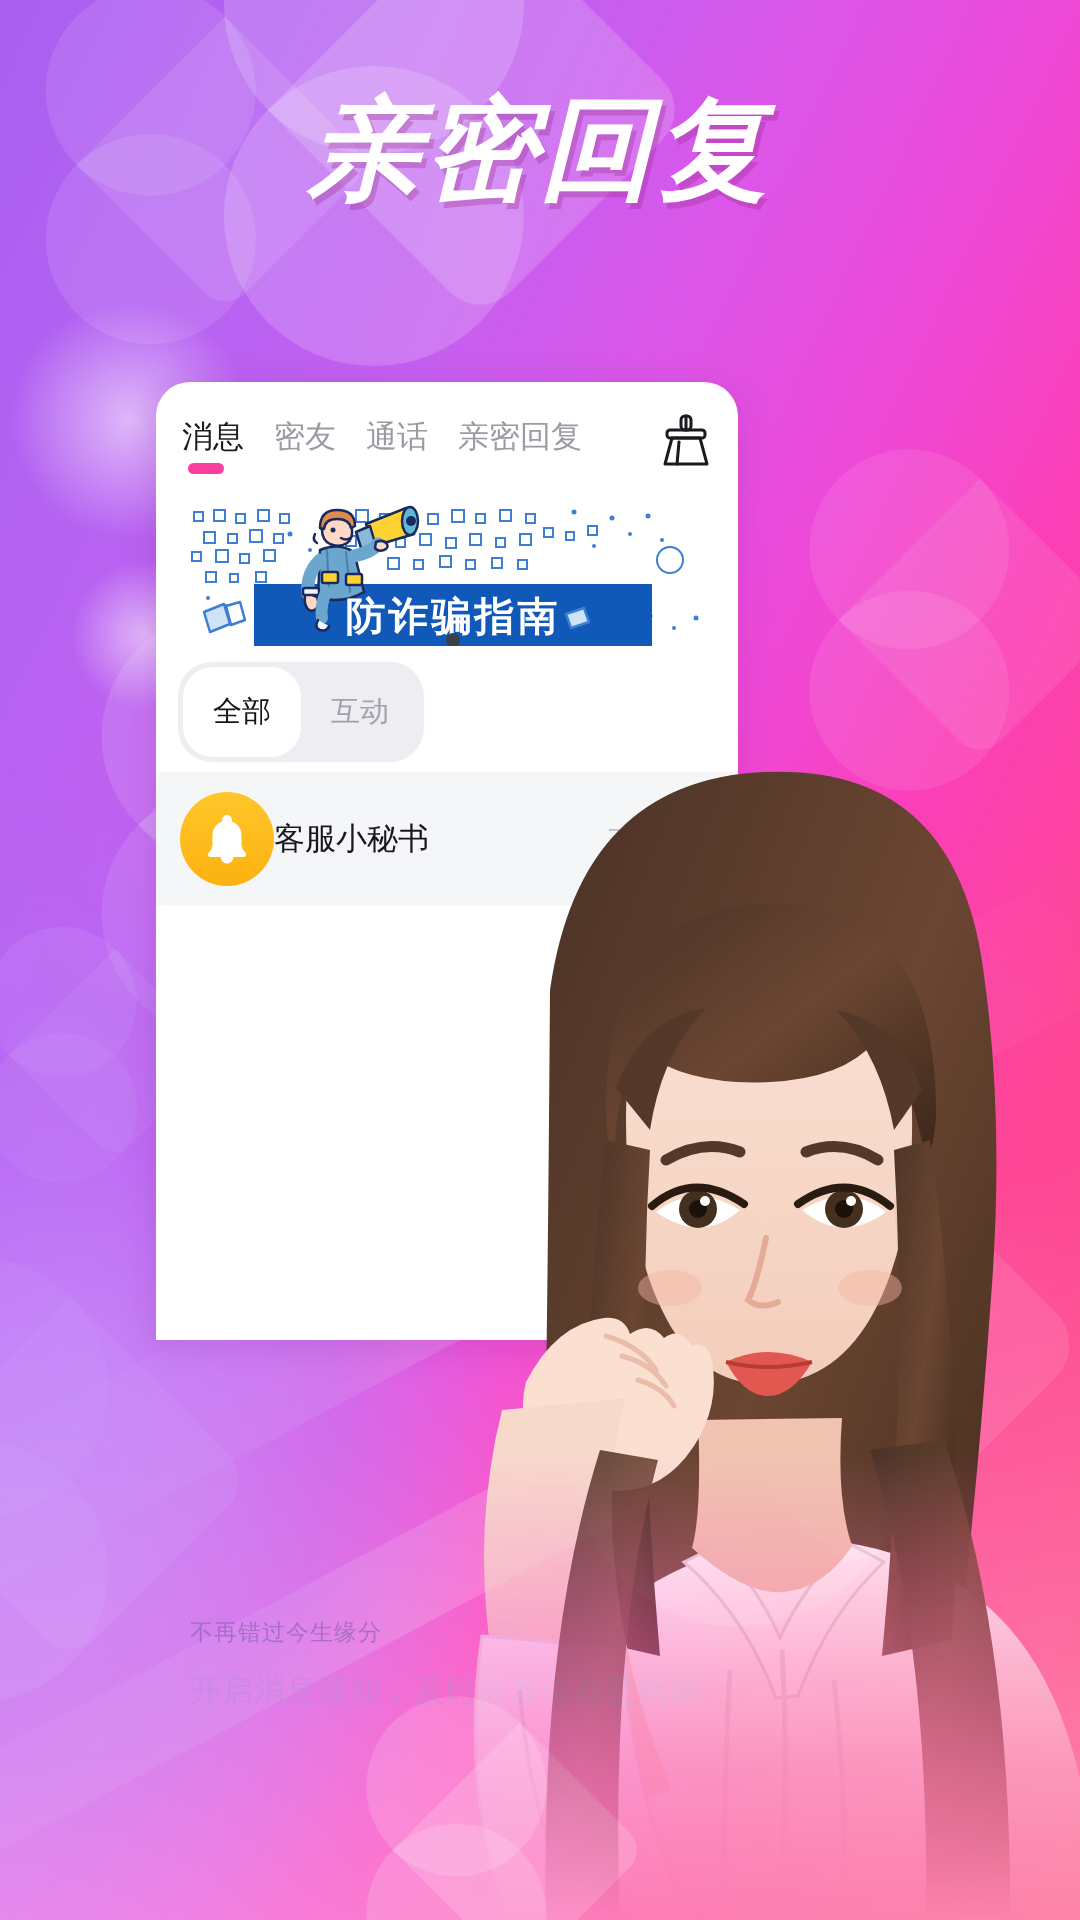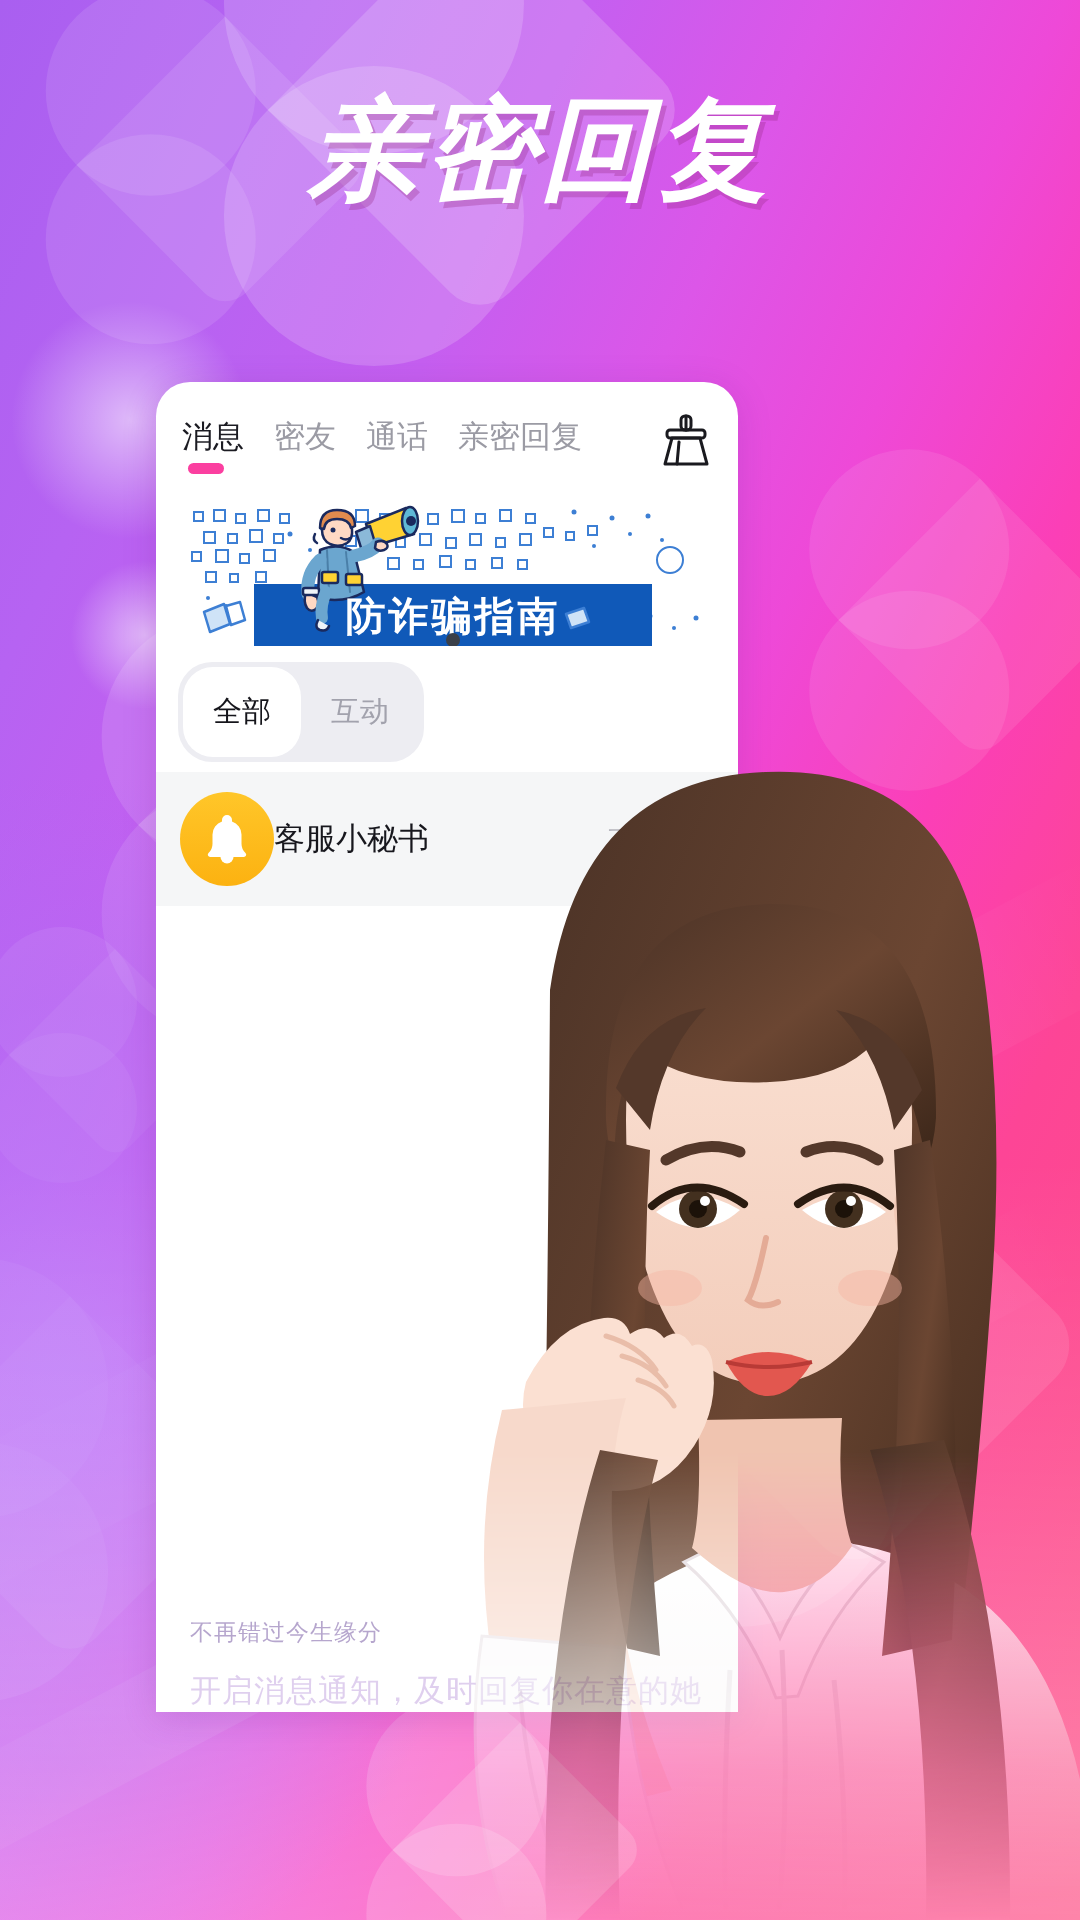--- a/index.html
+++ b/index.html
@@ -85,21 +85,21 @@
     text-shadow:4px 6px 0 rgba(120,40,150,.35);
   }
   .hl-white{
     color:#ffffff;
     text-shadow:4px 6px 0 rgba(150,40,130,.30);
   }
 
   
   .phone{
     position:absolute;
-    left:156px;top:382px;width:582px;height:1330px;
+    left:156px;top:382px;width:582px;height:958px;
     background:#ffffff;
     border-radius:34px 34px 0 0;
     overflow:hidden;
     z-index:6;
     box-shadow:0 6px 34px rgba(110,30,140,.18);
   }
 
   
   .tabbar{
     display:flex;align-items:center;

